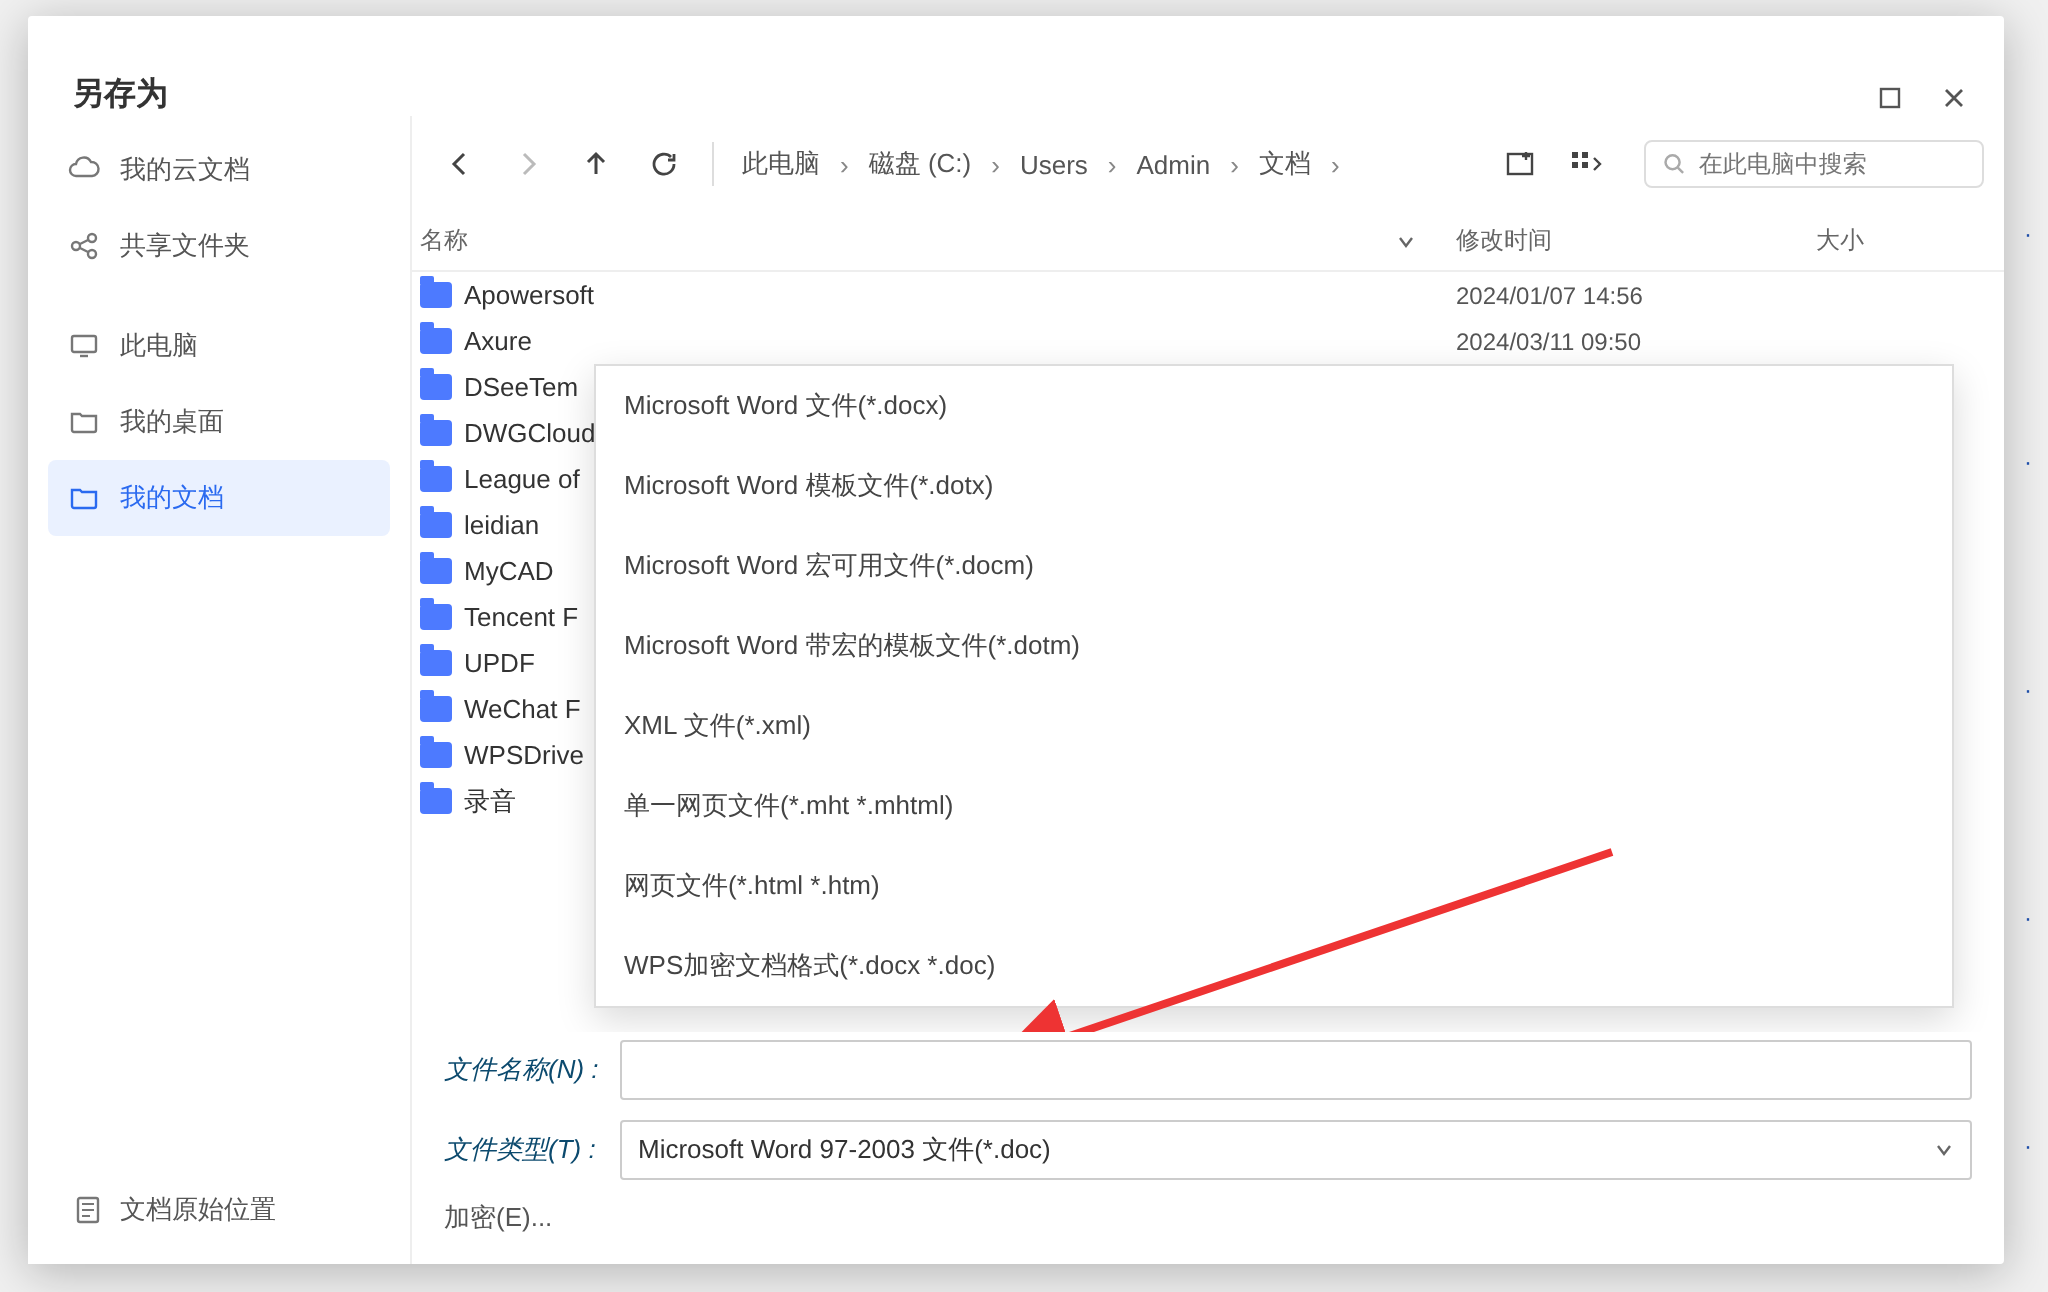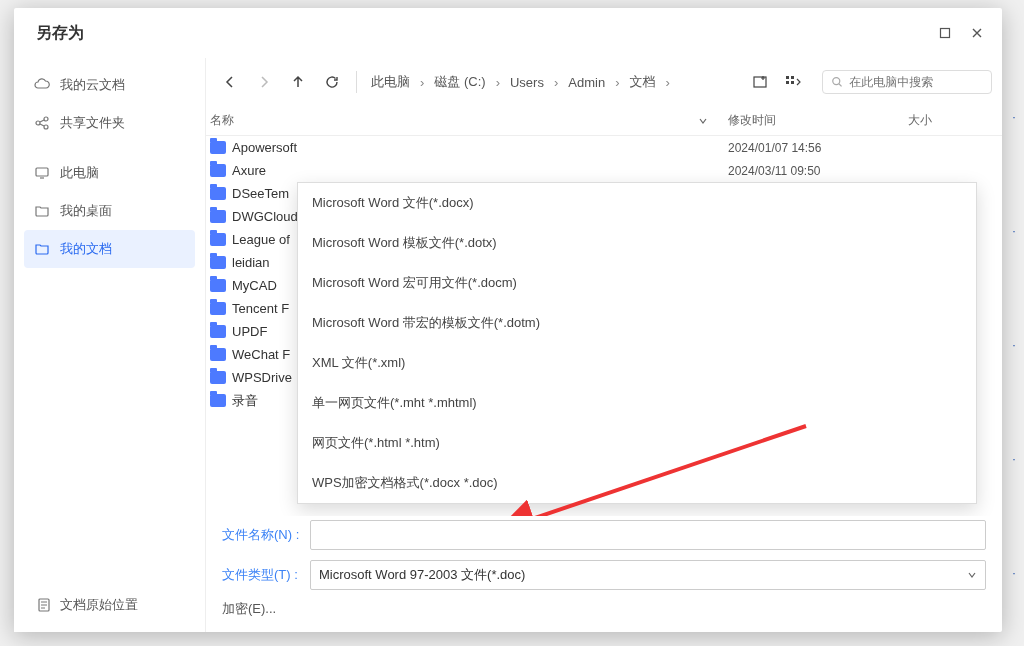--- a/index.html
+++ b/index.html
@@ -1,18 +1,18 @@
 <!DOCTYPE html>
 <html><head>
 <meta charset="utf-8">
 <style>
 * { margin: 0; padding: 0; box-sizing: border-box; }
 body { font-family: -apple-system, "Microsoft YaHei", sans-serif; font-size: 13px; color: #333; background: #f0f0f0; width: 1024px; height: 646px; position: relative; overflow: hidden; }
 .dialog { position: absolute; top: 8px; left: 14px; width: 988px; height: 624px; background: #fff; box-shadow: 0 4px 24px rgba(0,0,0,0.25); display: flex; flex-direction: column; border-radius: 2px; }
-.titlebar { height: 50px; display: flex; align-items: center; justify-content: space-between; padding: 0 16px 0 22px; }
+.titlebar { height: 50px; display: flex; align-items: flex-end; justify-content: space-between; padding: 0 16px 0 22px; }
 .title { font-size: 16px; font-weight: 600; color: #333; }
 .winctrls { display: flex; gap: 14px; align-items: center; }
 .winbtn { width: 18px; height: 18px; display: flex; align-items: center; justify-content: center; color: #555; cursor: pointer; }
 .body { flex: 1; display: flex; min-height: 0; }
 .sidebar { width: 192px; background: #fff; padding: 8px 10px; border-right: 1px solid #eee; }
 .side-item { display: flex; align-items: center; gap: 10px; padding: 10px 10px; color: #555; cursor: pointer; border-radius: 4px; font-size: 13px; }
 .side-item.active { background: #eaf1ff; color: #2a6af0; }
 .side-icon { width: 16px; height: 16px; display: inline-flex; align-items: center; justify-content: center; color: inherit; }
 .side-sep { height: 12px; }
 .main { flex: 1; display: flex; flex-direction: column; min-width: 0; }
@@ -33,21 +33,21 @@
 .file-row { display: flex; align-items: center; padding: 3px 4px; height: 23px; }
 .file-row .fname { flex: 1; display: flex; align-items: center; gap: 6px; }
 .file-row .fdate { width: 180px; color: #555; font-size: 12px; }
 .file-row .fsize { width: 90px; }
 .folder-icon { width: 16px; height: 13px; background: #4d7aff; border-radius: 2px; position: relative; }
 .folder-icon::before { content: ""; position: absolute; top: -3px; left: 0; width: 7px; height: 4px; background: #4d7aff; border-radius: 1px 1px 0 0; }
 .dropdown { position: absolute; top: 0; left: 91px; width: 680px; background: #fff; border: 1px solid #ddd; box-shadow: 0 6px 18px rgba(0,0,0,0.15); z-index: 10; }
 .dd-item { padding: 11px 14px; color: #444; cursor: pointer; font-size: 13px; }
 .bottom { padding: 4px 16px 14px 16px; }
 .form-row { display: flex; align-items: center; margin-bottom: 10px; }
-.form-label { width: 88px; color: #3b82f6; font-size: 13px; }
+.form-label { width: 88px; color: #0c4a6e; font-size: 13px; font-style: italic; }
 .form-input { flex: 1; border: 1px solid #ccc; border-radius: 2px; padding: 6px 8px; font-size: 13px; height: 30px; }
 .form-select { flex: 1; border: 1px solid #ccc; border-radius: 2px; padding: 6px 8px; font-size: 13px; height: 30px; display: flex; align-items: center; justify-content: space-between; cursor: pointer; }
 .actions { display: flex; align-items: center; justify-content: space-between; margin-top: 6px; }
 .left-actions { display: flex; align-items: flex-end; gap: 18px; color: #555; }
 .btns { display: flex; gap: 10px; }
 .btn { padding: 7px 20px; border-radius: 3px; font-size: 13px; cursor: pointer; border: 1px solid #ccc; background: #fff; }
 .btn-primary { background: #3e74ff; color: #fff; border-color: #3e74ff; }
 .arrow-annotation { position: absolute; z-index: 15; pointer-events: none; }
 .right-strip { position: absolute; right: 0; top: 60px; width: 20px; height: 570px; display: flex; flex-direction: column; justify-content: space-around; pointer-events: none; }
 .right-strip span { font-size: 12px; color: #1e4ea8; text-align: center; }

